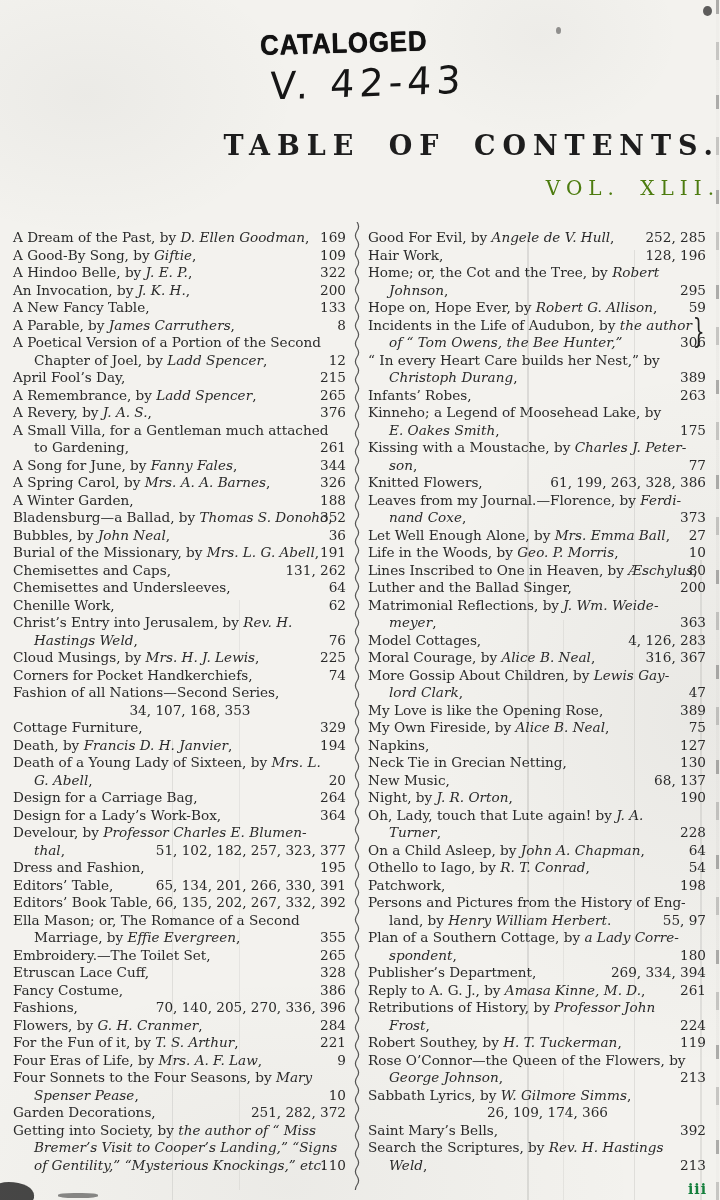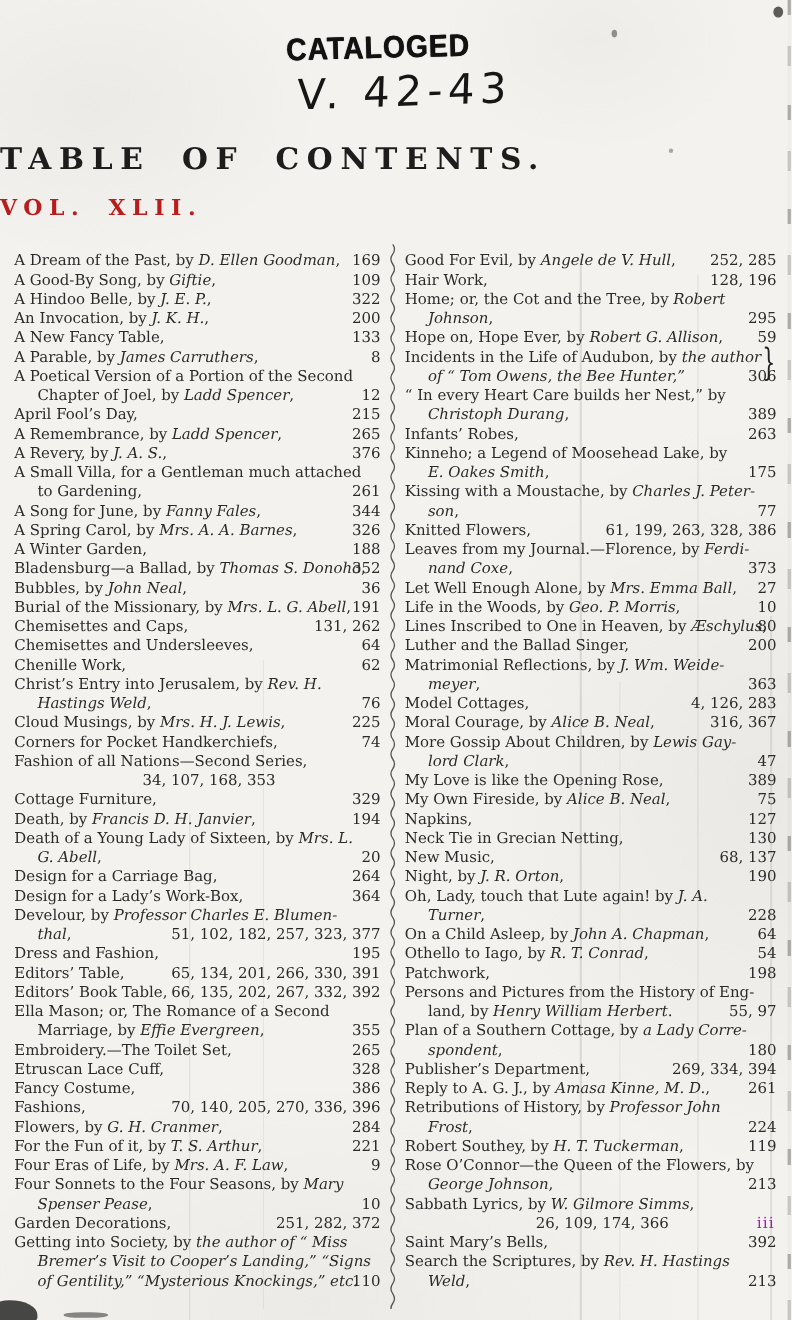--- a/index.html
+++ b/index.html
@@ -11,42 +11,42 @@
   }
   
   #paper-texture {
     position:absolute; inset:0; pointer-events:none;
     background:
       radial-gradient(ellipse 300px 200px at 12% 8%, rgba(90,90,90,0.05), transparent 70%),
       radial-gradient(ellipse 400px 500px at 96% 60%, rgba(80,80,80,0.06), transparent 70%),
       radial-gradient(ellipse 500px 300px at 40% 99%, rgba(90,90,90,0.05), transparent 70%),
       radial-gradient(ellipse 200px 150px at 75% 3%, rgba(90,90,90,0.04), transparent 70%);
   }
-  .hdr { position:absolute; width:720px; text-align:left; }
+  .hdr { position:absolute; width:720px; text-align:right; }
 
   #stamp {
     position:absolute; left:255px; top:28px; width:200px;
     font-family:"Liberation Sans", sans-serif; font-weight:700;
     font-size:27px; letter-spacing:1px; color:#121212;
     transform:rotate(-1.5deg) scaleY(1.05) scaleX(0.95);
     text-shadow:0.5px 0 0 #121212, 0 0 1px rgba(0,0,0,0.55);
   }
   #handwriting {
     position:absolute; left:270px; top:60px; width:260px;
     font-family:"DejaVu Sans", sans-serif;
     font-size:38px; letter-spacing:5px; color:#161616;
     transform:rotate(-2deg) skewX(-4deg);
   }
   #main-title {
     top:130px; font-size:27px; font-weight:700;
     letter-spacing:7px; word-spacing:12px; color:#1d1d1d;
   }
   #sub-title {
-    top:176px; font-size:20px; font-weight:700;
-    letter-spacing:6px; word-spacing:8px; color:#b91c1c;
+    top:176px; font-size:20px; font-weight:400;
+    letter-spacing:6px; word-spacing:8px; color:#4d7c0f;
   }
 
   .toc-col {
     position:absolute; top:229px;
     font-size:13.6px; line-height:17.5px; letter-spacing:0px;
   }
   #left-col  { left:13px;  width:333px; }
   #right-col { left:368px; width:338px; }
 
   .entry { position:relative; padding-left:21px; text-indent:-21px; white-space:nowrap; }
@@ -67,22 +67,22 @@
   .streak { position:absolute; background:#3c3c3c; pointer-events:none; }
   #edge-right {
     position:absolute; right:1px; top:0; width:3px; height:1200px; pointer-events:none;
     background:repeating-linear-gradient(180deg,
       rgba(40,40,40,0.35) 0 14px, rgba(40,40,40,0.02) 14px 42px,
       rgba(40,40,40,0.22) 42px 60px, rgba(40,40,40,0.03) 60px 95px);
   }
   .smudge { position:absolute; background:#1c1c1c; border-radius:50%; pointer-events:none; }
 
   #folio {
-    position:absolute; left:688px; top:1104px;
-    font-size:14px; font-weight:400; color:#a21caf; letter-spacing:1px;
+    position:absolute; left:688px; top:1181px;
+    font-size:14px; font-weight:700; color:#15803d; letter-spacing:1px;
   }
 </style>
 </head>
 <body>
 
 <div id="paper-texture"></div>
 
 <div id="stamp">CATALOGED</div>
 <div id="handwriting">V. 42-43</div>
 <div id="main-title" class="hdr">TABLE OF CONTENTS.</div>

